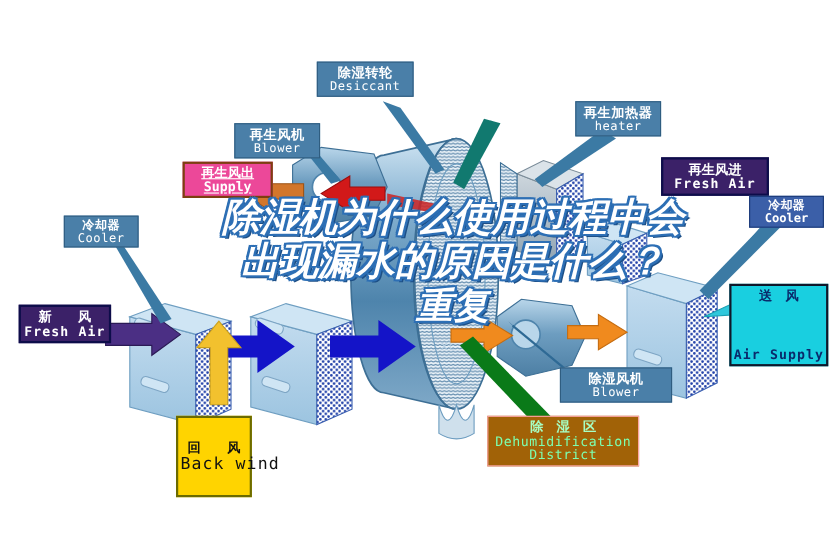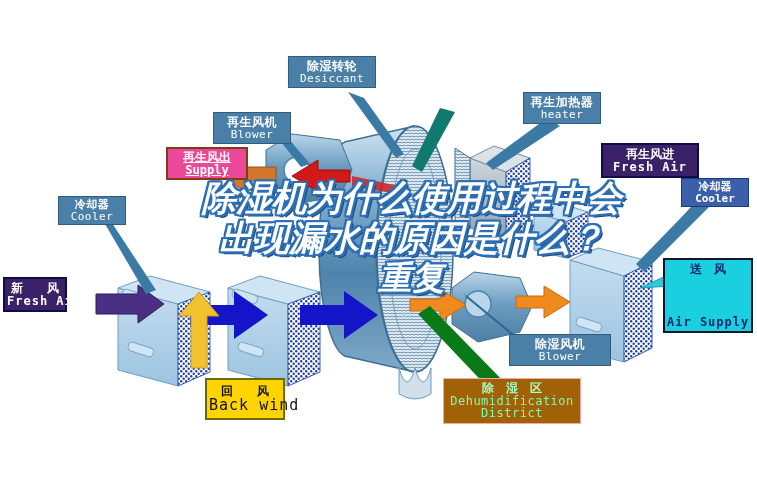--- a/index.html
+++ b/index.html
@@ -245,26 +245,26 @@
   <div class="label lb-blue" style="left:58px;top:196px;width:68px;padding:2px 2px;">
     <span class="cn" style="font-size:11px">冷却器</span>
     <span class="en" style="font-size:11px">Cooler</span>
   </div>
 
   <div class="label lb-orange" style="left:166px;top:147px;width:82px;padding:2px 2px;">
     <span class="cn">再生风出</span>
     <span class="en">Supply</span>
   </div>
 
-  <div class="label lb-purple" style="left:3px;top:277px;width:64px;padding:3px 2px;">
+  <div class="label lb-purple" style="left:17px;top:277px;width:84px;padding:3px 2px;">
     <span class="cn" style="letter-spacing:0">新　　风</span>
     <span class="en">Fresh Air</span>
   </div>
 
-  <div class="label lb-yellow" style="left:160px;top:378px;width:80px;padding:5px 2px;margin-left:45px;">
+  <div class="label lb-yellow" style="left:160px;top:378px;width:69px;padding:21px 2px;">
     <span class="cn" style="letter-spacing:0">回　　风</span>
     <span class="en">Back wind</span>
   </div>
 
   <div class="label lb-blue" style="left:509px;top:334px;width:102px;padding:3px 2px;">
     <span class="cn">除湿风机</span>
     <span class="en">Blower</span>
   </div>
 
   <div class="label lb-green" style="left:443px;top:378px;width:138px;padding:3px 2px;">

